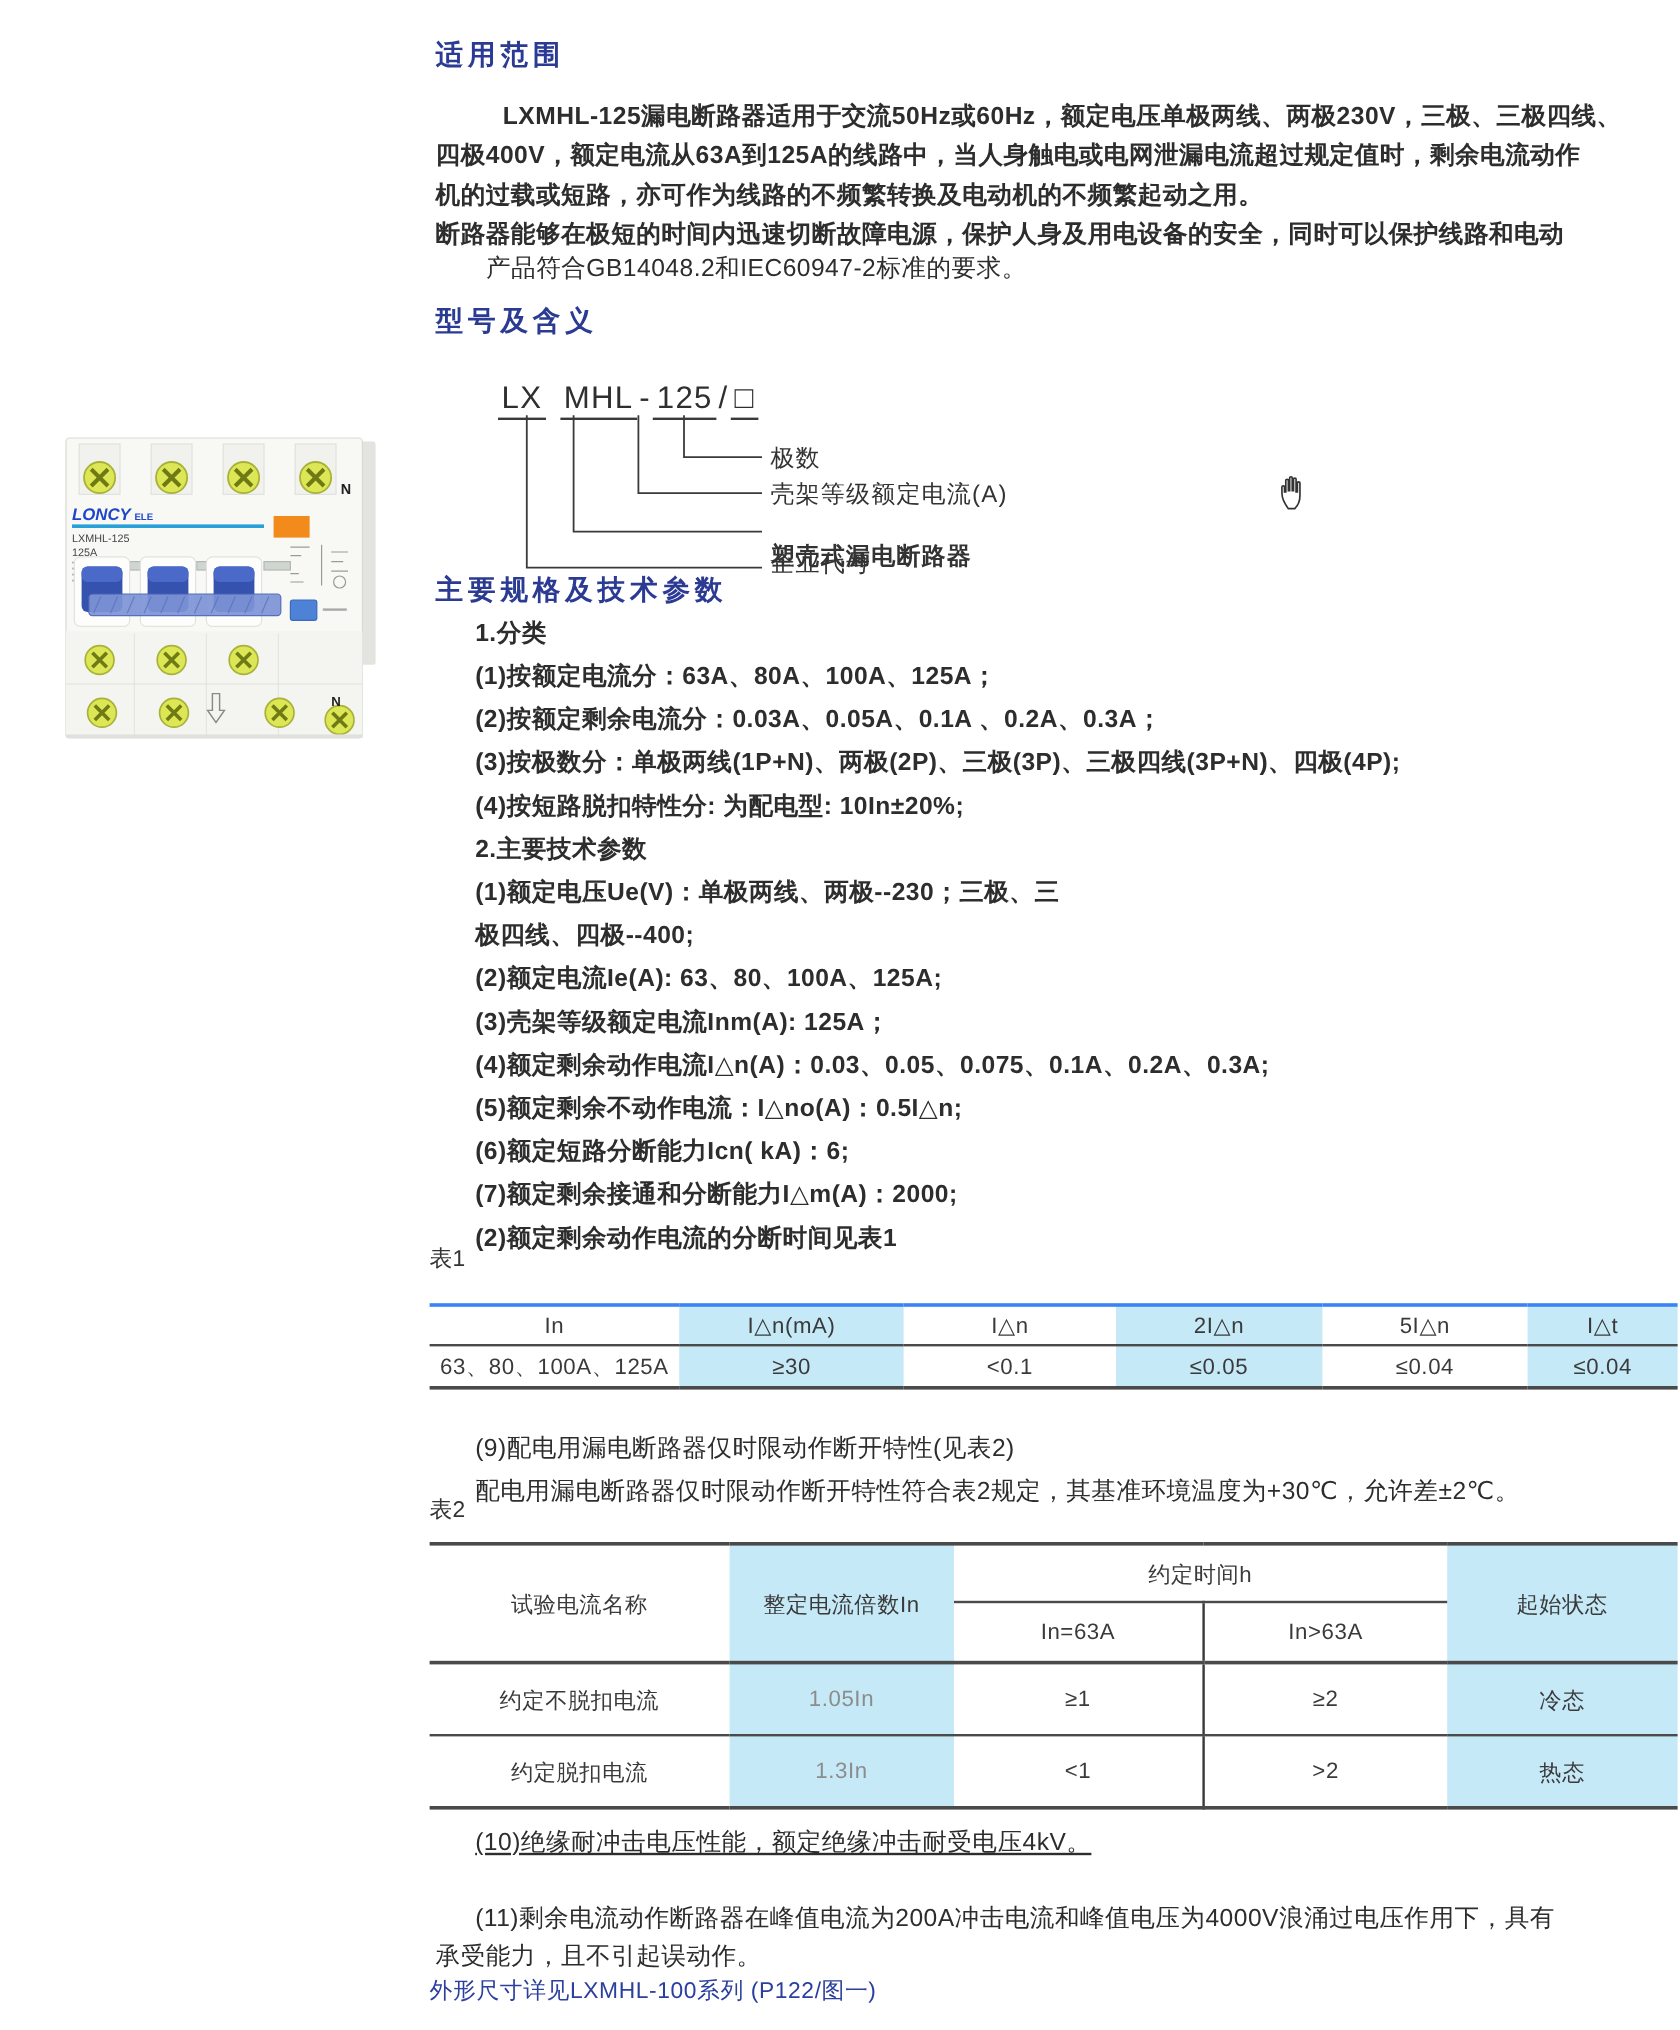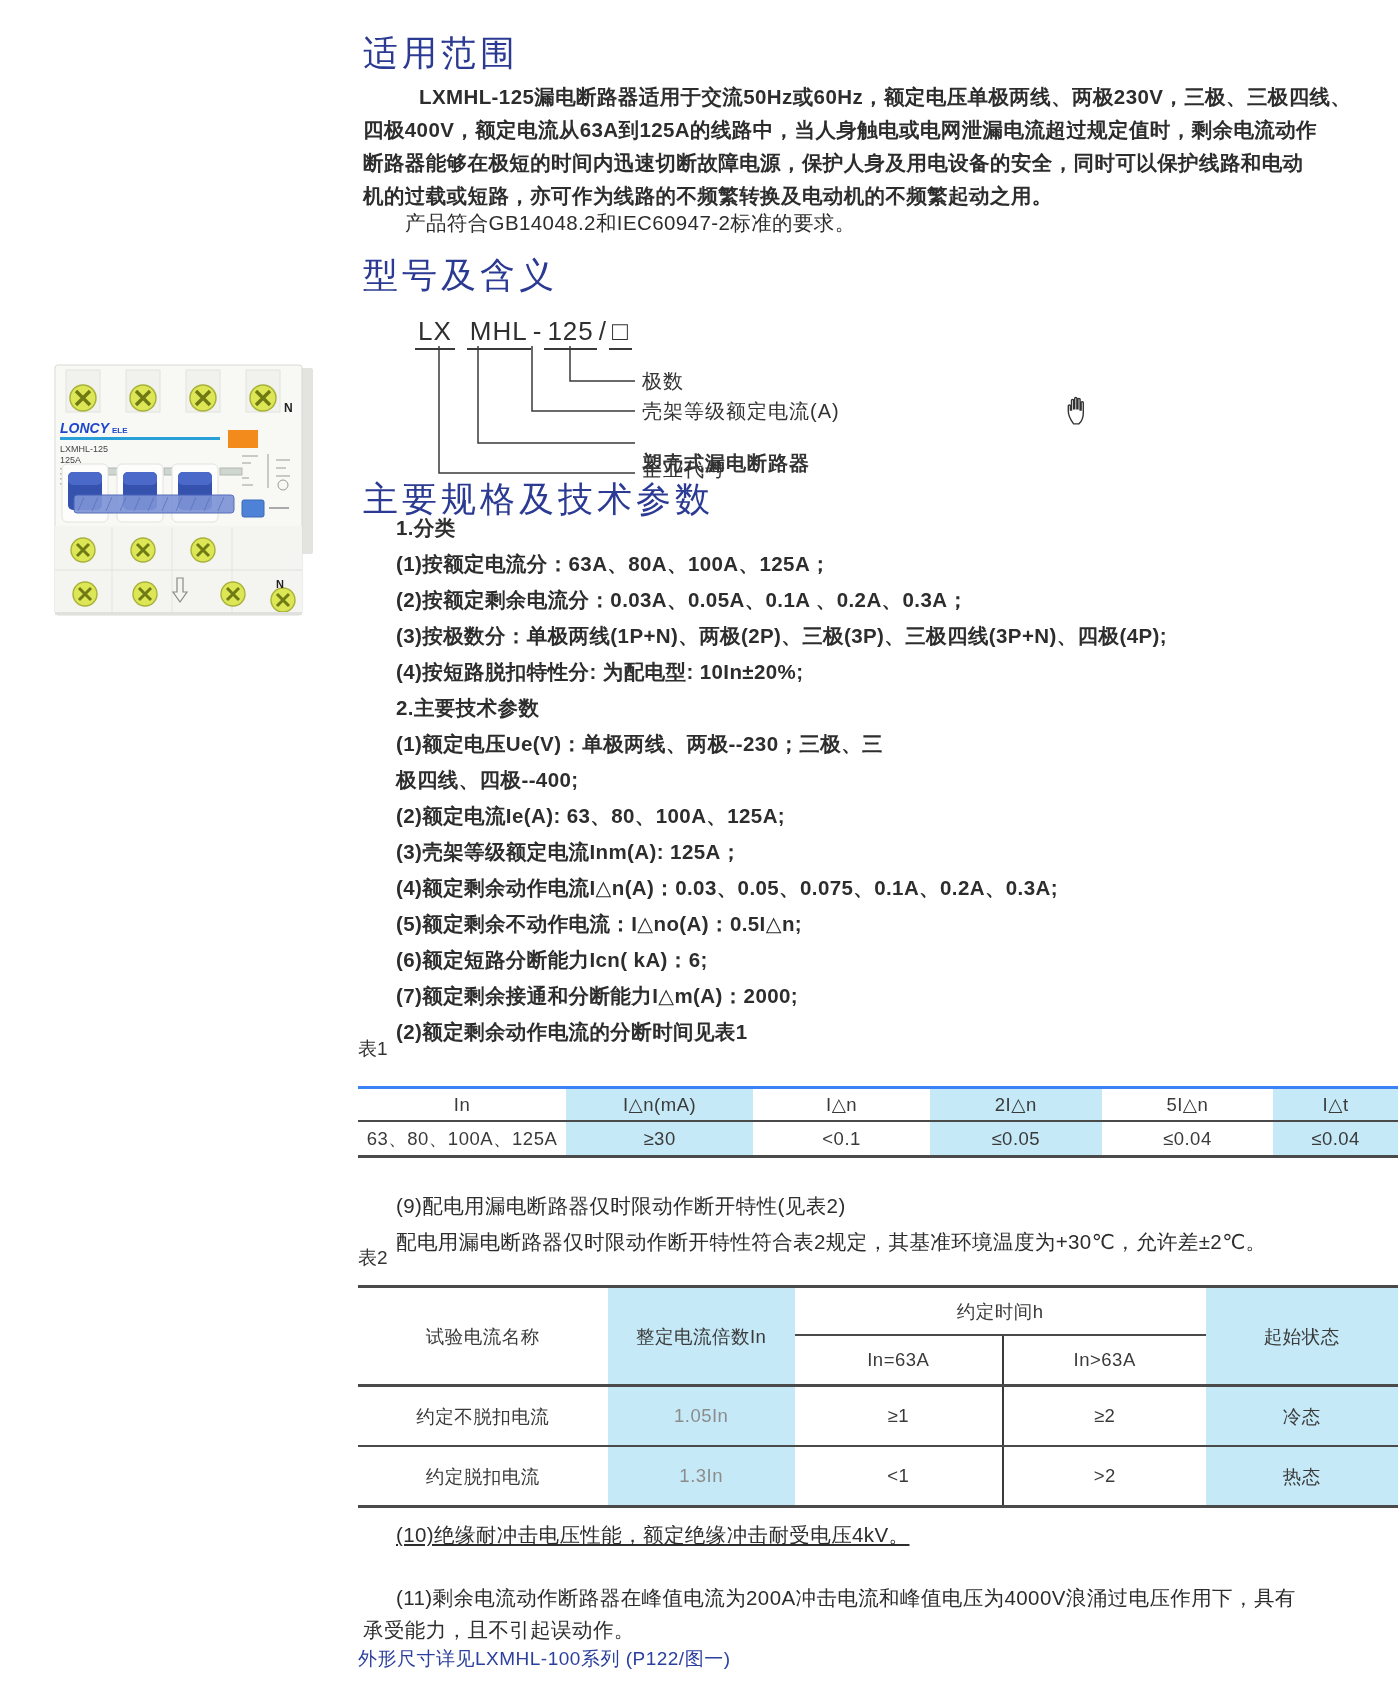--- a/index.html
+++ b/index.html
@@ -1,18 +1,18 @@
 <!DOCTYPE html>
 <html><head>
 <meta charset="utf-8">
 <style>
   html,body{margin:0;padding:0;background:#fff;}
   .page{position:relative;width:1400px;height:1692px;background:#ffffff;overflow:hidden;
         font-family:"Liberation Sans","DejaVu Sans",sans-serif;color:#2d2d2d;}
-  .sec-title{position:absolute;font-size:35px;font-weight:normal;color:#2b3a92;letter-spacing:4px;white-space:nowrap;}
+  .sec-title{position:absolute;font-size:23px;font-weight:bold;color:#2b3a92;letter-spacing:4px;white-space:nowrap;}
   .tline{white-space:nowrap;font-weight:bold;}
   .para{position:absolute;left:363px;top:80px;font-size:20.5px;line-height:33px;letter-spacing:0.4px;}
   .para .indent{padding-left:56px;}
   .note-line{position:absolute;font-size:20.5px;white-space:nowrap;letter-spacing:0.4px;}
   .model-code{position:absolute;left:415px;top:316px;font-size:26px;color:#2f2f2f;letter-spacing:1px;white-space:nowrap;}
   .seg{display:inline-block;border-bottom:2px solid #3a3a3a;padding:0 3px 1px 3px;}
   .seg-plain{display:inline-block;padding:0 2px 1px 2px;}
   .gap-l{margin-left:12px;}
   .callout{position:absolute;left:642px;font-size:20px;color:#333;white-space:nowrap;letter-spacing:1px;}
   .svg-abs{position:absolute;}
@@ -39,22 +39,22 @@
 </style>
 </head>
 <body>
 
 <div class="page">
 
   <div class="sec-title" style="left:363px;top:30px;">适用范围</div>
   <div class="para">
     <div class="tline indent">LXMHL-125漏电断路器适用于交流50Hz或60Hz，额定电压单极两线、两极230V，三极、三极四线、</div>
     <div class="tline">四极400V，额定电流从63A到125A的线路中，当人身触电或电网泄漏电流超过规定值时，剩余电流动作</div>
+    <div class="tline">机的过载或短路，亦可作为线路的不频繁转换及电动机的不频繁起动之用。</div>
     <div class="tline">断路器能够在极短的时间内迅速切断故障电源，保护人身及用电设备的安全，同时可以保护线路和电动</div>
-    <div class="tline">机的过载或短路，亦可作为线路的不频繁转换及电动机的不频繁起动之用。</div>
   </div>
   <div class="note-line" style="left:405px;top:209px;">产品符合GB14048.2和IEC60947-2标准的要求。</div>
 
   <div class="sec-title" style="left:363px;top:252px;">型号及含义</div>
 
   <div class="model-code">
     <span class="seg">LX</span><span class="seg gap-l">MHL</span><span class="seg-plain">-</span><span class="seg">125</span><span class="seg-plain">/</span><span class="seg">□</span>
   </div>
 
   <svg class="svg-abs" style="left:425px;top:344px;" width="220" height="140" viewBox="0 0 220 140">

